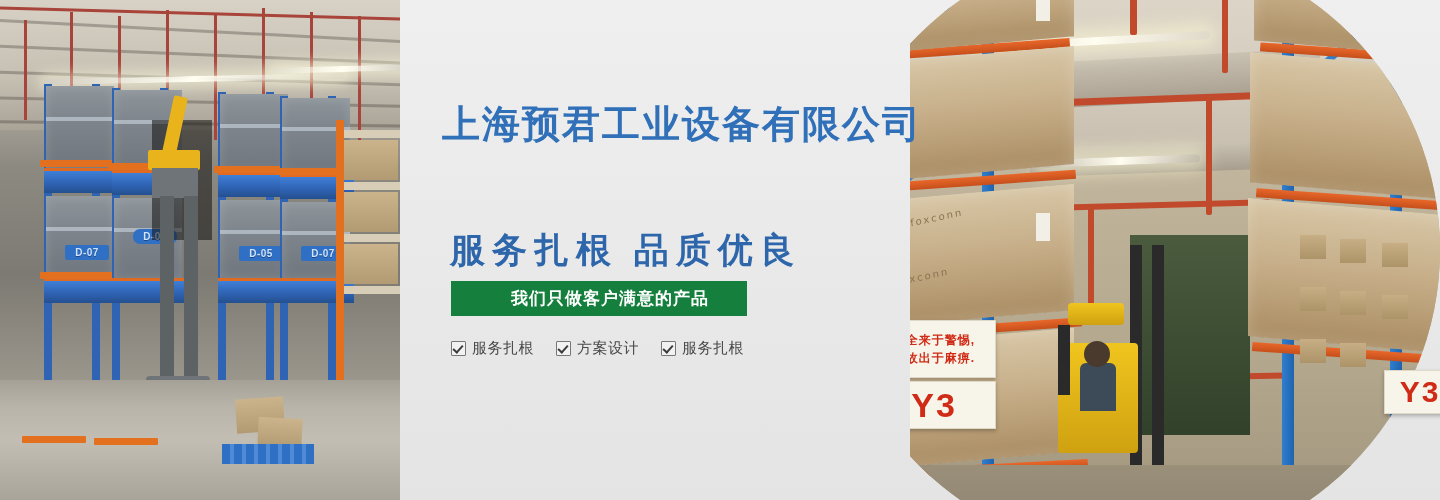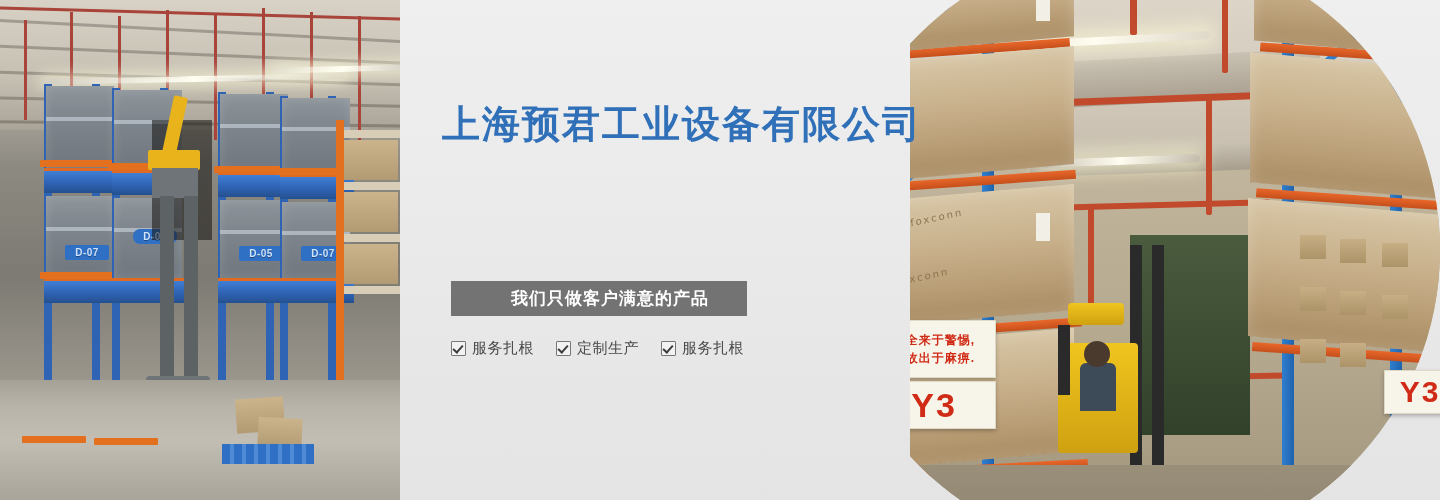--- a/index.html
+++ b/index.html
@@ -93,21 +93,21 @@
   .title{position:absolute;top:99px;left:0;
     font-size:38px;font-weight:bold;color:#3070b8;letter-spacing:2px;
     white-space:nowrap;}
   .subtitle{position:absolute;top:163px;left:2px;width:412px;
     font-size:15px;line-height:25px;color:#5a5a5a;letter-spacing:.3px;}
   .slogan{position:absolute;top:227px;left:8px;
     font-family:"Liberation Serif","DejaVu Serif",serif;
     font-size:35px;font-weight:bold;color:#2d66ab;letter-spacing:7px;
     white-space:nowrap;}
   .cta{position:absolute;top:281px;left:9px;width:296px;height:35px;
-    background:#737373;color:#ffffff;font-size:17px;font-weight:bold;
+    background:#15803d;color:#ffffff;font-size:17px;font-weight:bold;
     letter-spacing:1px;display:flex;align-items:center;justify-content:center;
     border:none;cursor:pointer;padding-left:28px;}
   .features{position:absolute;top:339px;left:9px;display:flex;align-items:center;gap:22px;}
   .feat{display:flex;align-items:center;gap:6px;
     font-size:15px;color:#4a4a4a;letter-spacing:.5px;white-space:nowrap;}
   .chk{width:13px;height:13px;flex:0 0 13px;border:1px solid #77777a;
     position:relative;background:#f2f2f2;border-radius:1px;}
   .chk::after{content:"";position:absolute;left:3px;top:1px;width:4px;height:8px;
     border:solid #3b3b3b;border-width:0 2px 2px 0;transform:rotate(42deg);}
 </style>
@@ -297,29 +297,30 @@
         </div>
         <div class="pr-sign aisle" style="left:42px;top:436px;width:122px;height:46px;">Y3</div>
       </div>
     </div>
 
     <div class="pr-sign aisle" style="right:-16px;top:370px;width:70px;height:42px;font-size:30px;">Y3</div>
   </div>
 
   <div class="content">
     <div class="title">上海预君工业设备有限公司</div>
+    <div class="slogan">服务扎根  品质优良</div>
     <button class="cta">我们只做客户满意的产品</button>
     <div class="features">
       <div class="feat">
         <span class="chk"></span>
         <span>服务扎根</span>
       </div>
       <div class="feat">
         <span class="chk"></span>
-        <span>定制生产</span>
+        <span>方案设计</span>
       </div>
       <div class="feat">
         <span class="chk"></span>
         <span>服务扎根</span>
       </div>
     </div>
   </div>
 </div>
 
 </body></html>

